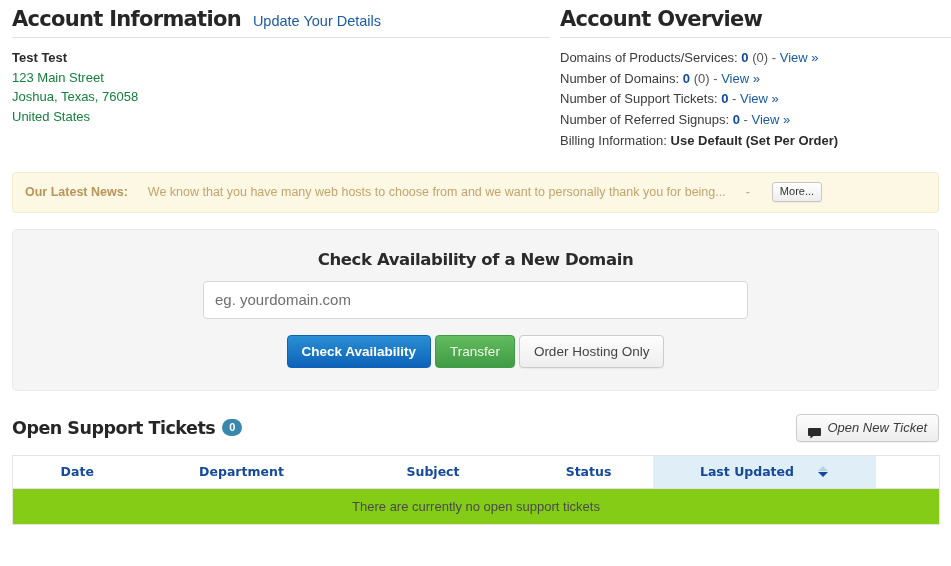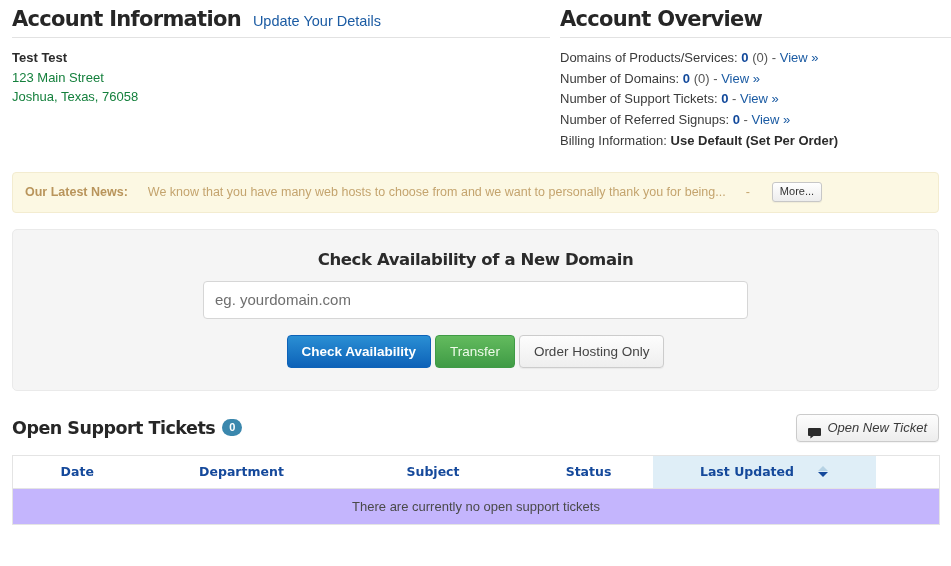--- a/index.html
+++ b/index.html
@@ -294,21 +294,21 @@
   }
   .arr-down {
     width: 0; height: 0;
     border-left: 5px solid transparent;
     border-right: 5px solid transparent;
     border-top: 5px solid #15499b;
   }
   .tickets-table td.empty {
     height: 36px;
     text-align: center;
-    background: #c4b5fd;
+    background: #84cc16;
     border-top: 1px solid #e4e4e4;
     font-family: "Liberation Sans", sans-serif;
     font-size: 13px;
     color: #4a4a4a;
   }
 </style>
 </head>
 <body>
 
 <div class="page">
@@ -316,20 +316,21 @@
   <div class="top-row">
 
     <div class="col-left">
       <div class="section-head">
         <span class="section-title">Account Information</span>
         <a class="section-link">Update Your Details</a>
       </div>
       <div class="addr-line name">Test Test</div>
       <div class="addr-line">123 Main Street</div>
       <div class="addr-line">Joshua, Texas, 76058</div>
+      <div class="addr-line">United States</div>
     </div>
 
     <div class="col-right">
       <div class="section-head">
         <span class="section-title">Account Overview</span>
       </div>
 
       <div class="ov-line">
         <span class="ov-label">Domains of Products/Services:</span>
         <span class="ov-num">0</span>

